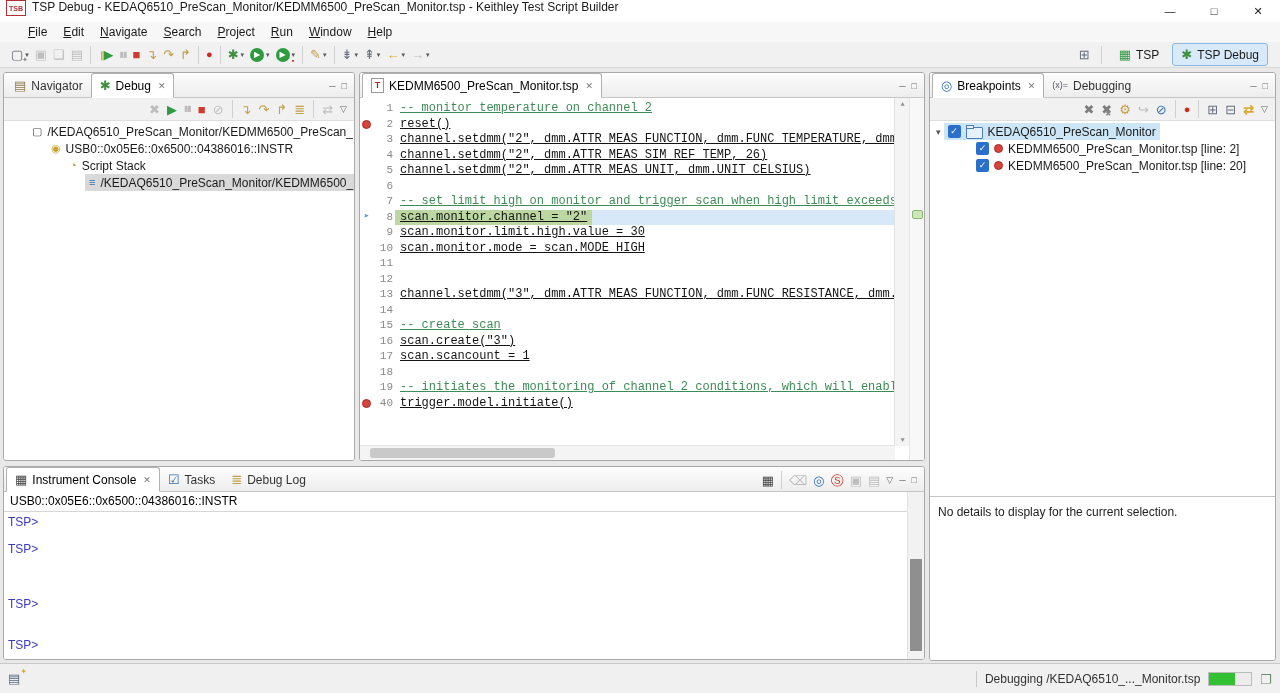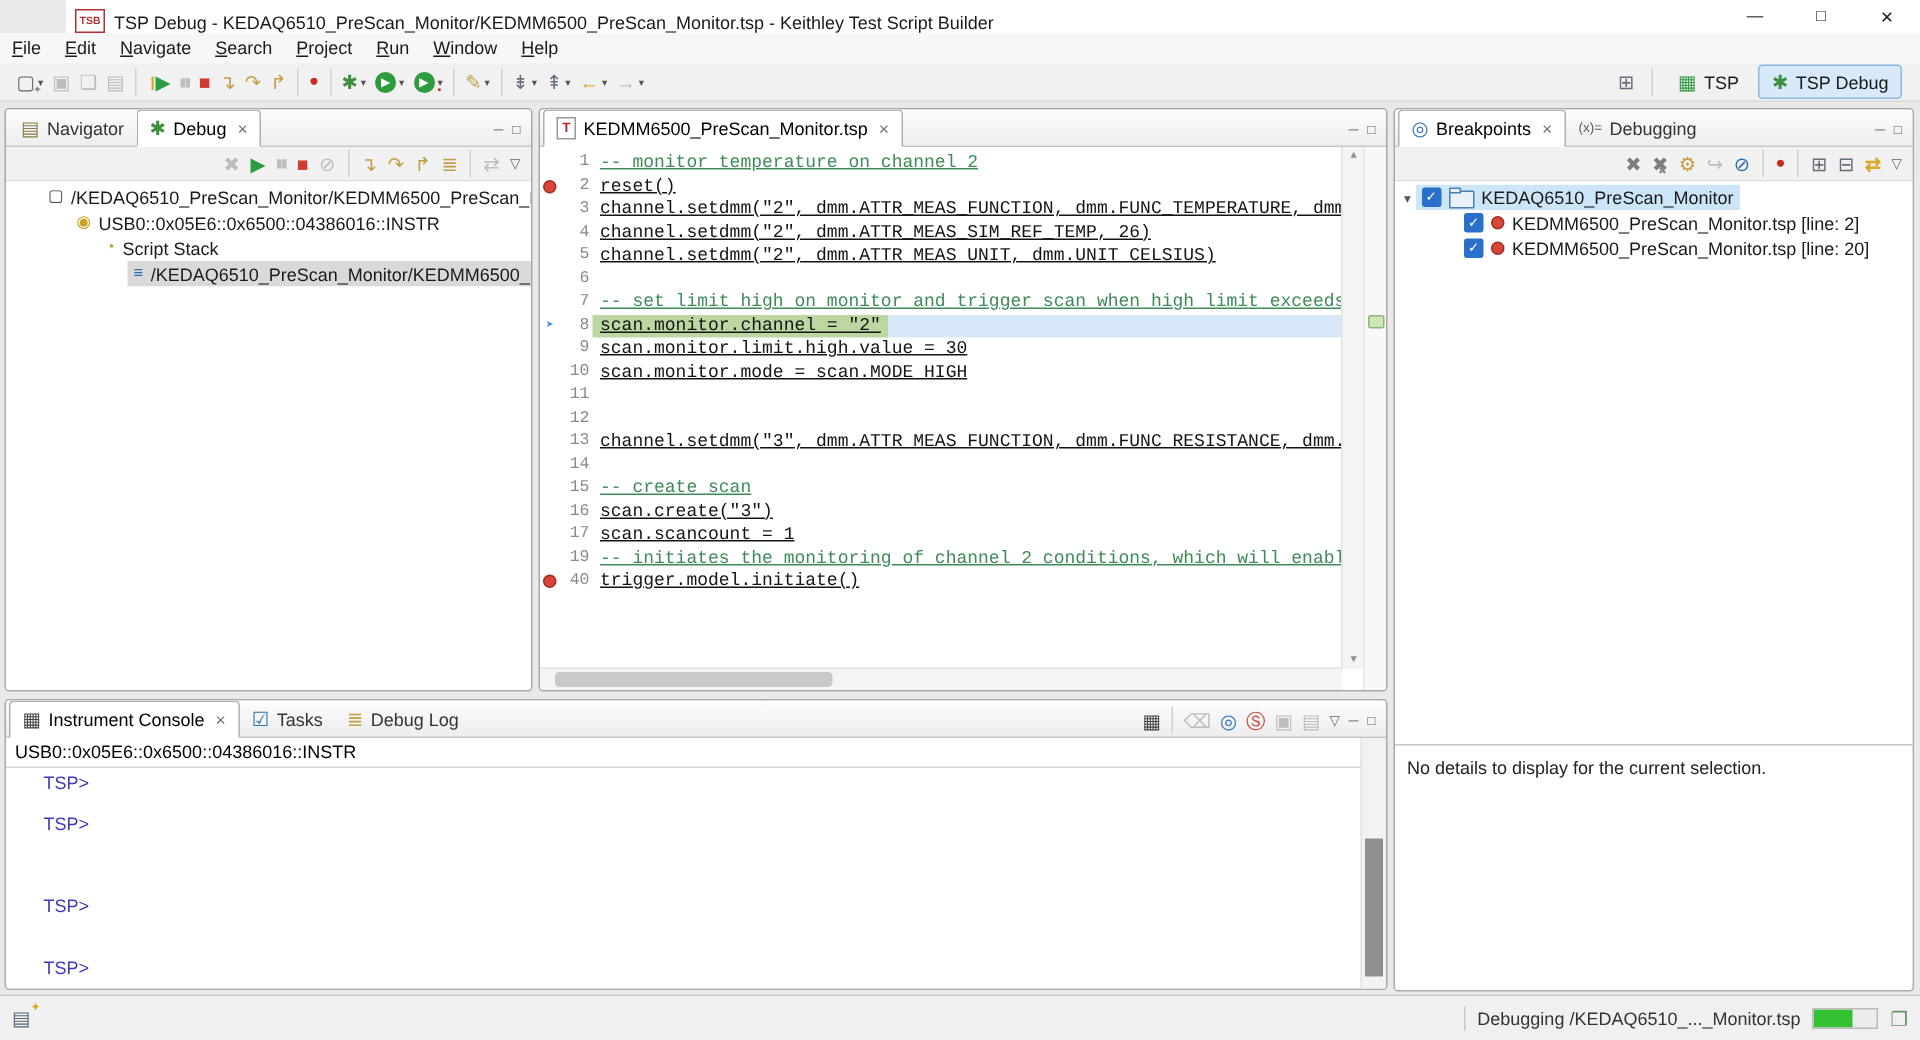--- a/index.html
+++ b/index.html
@@ -1,23 +1,23 @@
 <!DOCTYPE html>
 <html><head>
 <meta charset="utf-8">
 <style>
   html,body{margin:0;padding:0;}
   body{width:1280px;height:693px;overflow:hidden;background:#e9e9e9;
        font-family:"Liberation Sans",sans-serif;color:#1a1a1a;-webkit-font-smoothing:antialiased;}
-  .titlebar{height:22px;display:flex;align-items:flex-end;background:#fff;padding-left:6px;gap:6px;font-size:12px;margin-left:44px;}
+  .titlebar{height:22px;display:flex;align-items:flex-start;background:#fff;padding-left:6px;gap:6px;font-size:12px;}
   .applogo{width:18px;height:14px;border:1px solid #b23030;color:#b23030;font-size:7px;font-weight:bold;
            display:flex;align-items:center;justify-content:center;background:#fff;}
   .wcontrols{margin-left:auto;display:flex;}
   .wbtn{width:44px;height:22px;display:flex;align-items:center;justify-content:center;font-size:11px;color:#222;}
-  .menubar{height:20px;display:flex;align-items:center;background:#f7f7f7;padding-left:0;font-size:12px;}
+  .menubar{height:20px;display:flex;align-items:center;background:#f7f7f7;padding-left:20px;font-size:12px;}
   .mitem{padding:2px 8px;} .mitem u{text-decoration:underline;}
   .toolbar{height:25px;display:flex;align-items:center;background:#f1f1f1;border-bottom:1px solid #d8d8d8;padding-left:8px;}
   .tbtn{display:inline-flex;align-items:center;height:22px;padding:0 3px;position:relative;}
   .ticon{font-size:13px;line-height:1;}
   .tsep{width:1px;height:18px;background:#d0d0d0;margin:0 4px;display:inline-block;}
   .pre{color:#d9a92f;font-size:9px;margin-right:-2px;}
   .dd{font-size:7px;color:#555;margin-left:2px;}
   .bdg{position:absolute;right:4px;bottom:2px;font-size:7px;}
   .bdg-red{color:#c22;} .bdg-gray{color:#888;}
   .small{font-size:8px;letter-spacing:-1px;}
@@ -78,21 +78,21 @@
   .chev{color:#555;font-size:9px;margin-right:3px;}
   .cbx{width:13px;height:13px;background:#2a6fc9;border-radius:2px;color:#fff;font-size:9px;line-height:13px;
        text-align:center;flex:none;}
   .folder{width:15px;height:10px;border:1px solid #4a7fb5;background:#e8f1fa;border-radius:1px;position:relative;
           margin-top:3px;flex:none;}
   .folder::before{content:"";position:absolute;top:-3px;left:-1px;width:6px;height:2px;border:1px solid #4a7fb5;background:#e8f1fa;}
   .details{border-top:1px solid #c4c4c4;flex:1;background:#fff;padding:8px;font-size:12px;color:#222;}
   
   .conscontent{position:relative;flex:1;background:#fff;}
   .consheader{height:19px;line-height:19px;padding:0 6px;font-size:12px;color:#000;border-bottom:1px solid #d6d6d6;}
-  .prompt{position:absolute;left:25px;font-size:12px;color:#3b3bbb;}
+  .prompt{position:absolute;left:4px;font-size:12px;color:#3b3bbb;}
   .consvsb{position:absolute;right:0;top:0;bottom:0;width:16px;background:#f2f2f2;border-left:1px solid #e2e2e2;}
   .consthumb{position:absolute;left:2px;right:2px;top:67px;height:92px;background:#8f8f8f;}
   
   .statusbar{height:30px;display:flex;align-items:center;background:#f0f0f0;border-top:1px solid #c9c9c9;
              padding:0 8px;gap:8px;font-size:12px;color:#333;}
   .sbicon{position:relative;width:16px;height:16px;color:#567;font-size:13px;}
   .sbicon .star{position:absolute;right:-3px;top:-4px;color:#d9a92f;font-size:8px;}
   .sbsep{width:1px;height:16px;background:#c8c8c8;}
   .progress{width:42px;height:12px;border:1px solid #bbb;background:#ececec;overflow:hidden;}
   .progfill{height:100%;background:#33c133;}
@@ -404,20 +404,25 @@
             <span class="ln">16</span>
             <span class="txt">scan.create("3")</span>
           </div>
           <div class="cl">
             <span class="rul"></span>
             <span class="ln">17</span>
             <span class="txt">scan.scancount = 1</span>
           </div>
           <div class="cl">
             <span class="rul"></span>
+            <span class="ln">18</span>
+            <span class="txt"></span>
+          </div>
+          <div class="cl">
+            <span class="rul"></span>
             <span class="ln">19</span>
             <span class="txt comment">-- initiates the monitoring of channel 2 conditions, which will enable</span>
           </div>
           <div class="cl">
             <span class="rul">
               <span class="bpdot"></span>
             </span>
             <span class="ln">40</span>
             <span class="txt">trigger.model.initiate()</span>
           </div>

